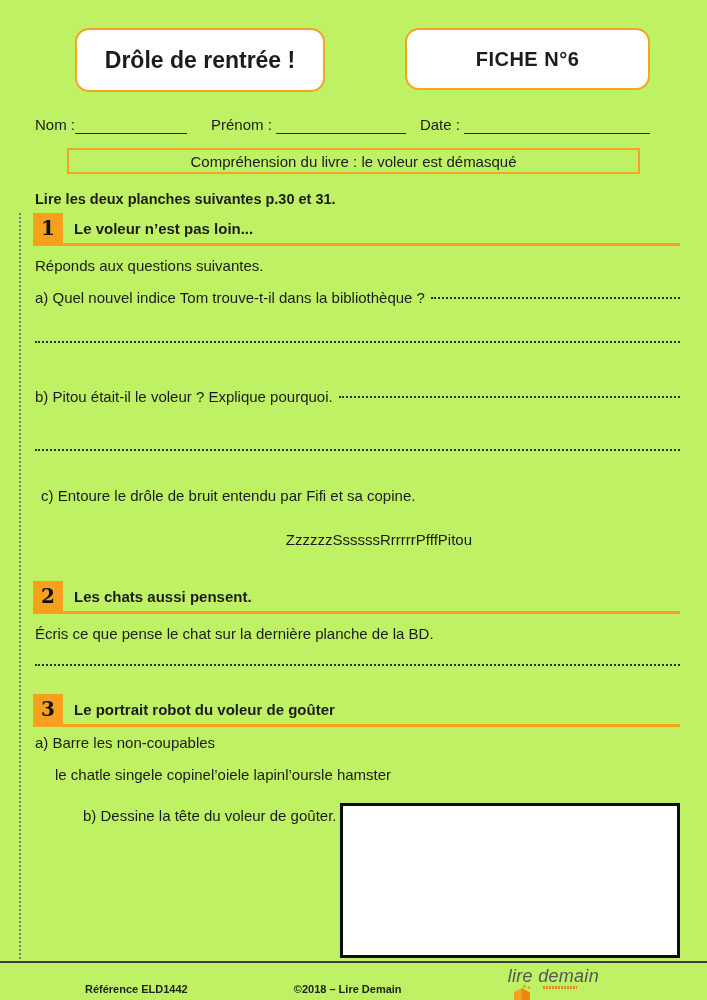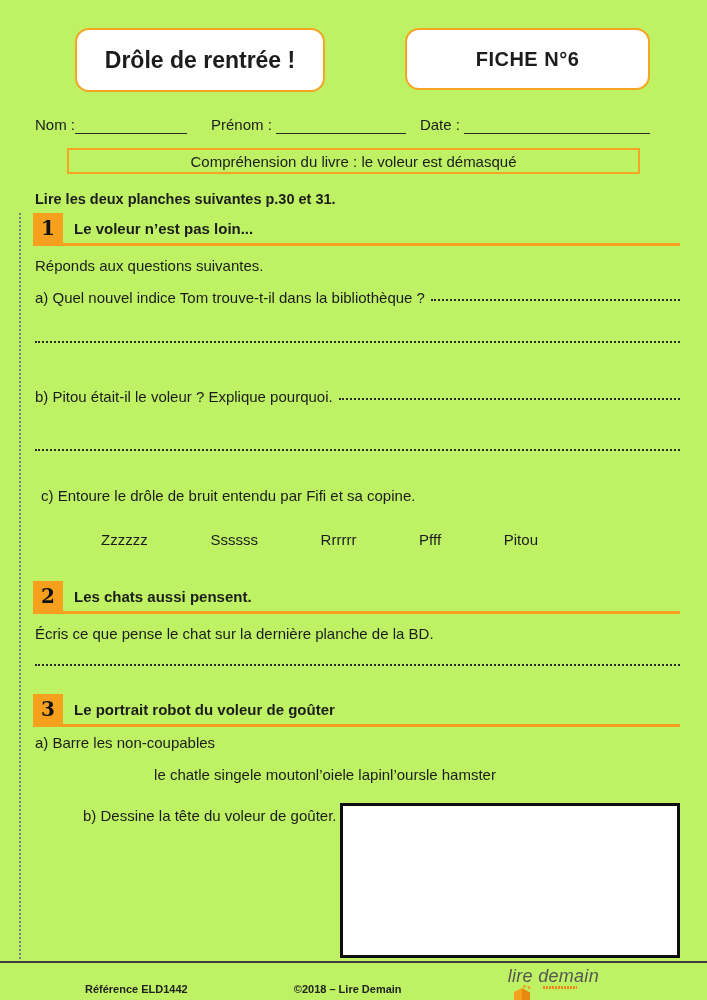--- a/index.html
+++ b/index.html
@@ -55,28 +55,28 @@
   .sec-num {
     width:30px; height:30px; background:#f6a01e;
     display:flex; align-items:center; justify-content:center;
     font-family:"DejaVu Serif", serif; font-size:20px; font-weight:bold; color:#111;
   }
   .sec-title { margin-left:11px; display:flex; align-items:center; font-size:15px; font-weight:bold; }
 
   .body-text { font-size:15px; }
 
   
-  .q-row { display:flex; align-items:center; }
+  .q-row { display:flex; align-items:flex-start; }
   .q-text { white-space:nowrap; font-size:15px; }
   .dot-fill { flex:1; border-bottom:2px dotted #2b2b2b; margin:0 0 3px 6px; height:10px; }
   .dot-line { border-bottom:2px dotted #2b2b2b; height:0; }
 
   
-  .sounds-row  { display:flex; justify-content:space-between; margin-left:66px; width:437px; font-size:15px; }
-  .animals-row { display:flex; justify-content:center; margin-left:20px; width:540px; font-size:15px; }
+  .sounds-row  { display:flex; justify-content:flex-end; width:437px; font-size:15px; }
+  .animals-row { display:flex; justify-content:flex-start; margin-left:20px; width:540px; font-size:15px; }
 
   
   .draw-row { display:flex; align-items:flex-start;margin-left:48px; }
   .draw-label { font-size:15px; margin-top:4px; white-space:nowrap; }
   .draw-box { margin-left:auto; width:340px; height:155px; border:3px solid #0d0d0d; background:#fff; }
 
   
   .cut-mark {
     position:absolute; left:19px; top:213px; height:750px; width:0;
     border-left:2px dotted #7a7a7a;
@@ -193,21 +193,21 @@
     <div class="sec-header mt-sec3">
       <span class="sec-num">3</span>
       <span class="sec-title">Le portrait robot du voleur de goûter</span>
     </div>
 
     <p class="body-text mt-parta">a) Barre les non-coupables</p>
 
     <div class="animals-row mt-anim">
       <span>le chat</span>
       <span>le singe</span>
-      <span>le mouton</span>
+      <span>le copine</span>
       <span>l’oie</span>
       <span>le lapin</span>
       <span>l’ours</span>
       <span>le hamster</span>
     </div>
 
     <div class="draw-row mt-drawb">
       <span class="draw-label">b) Dessine la tête du voleur de goûter.</span>
       <div class="draw-box"></div>
     </div>

